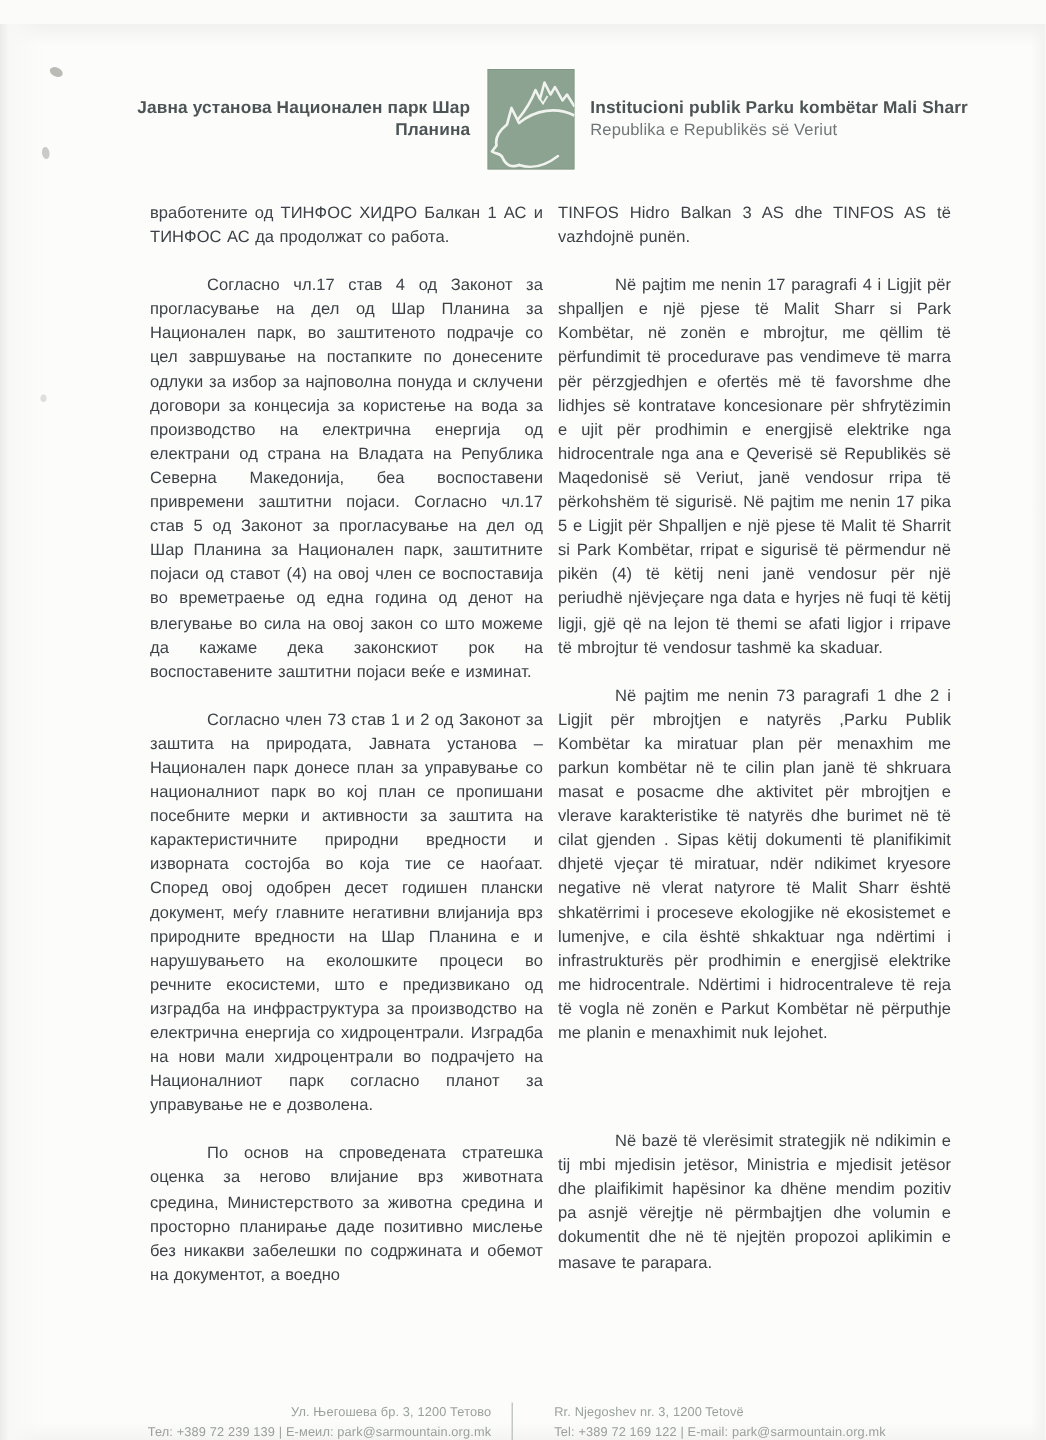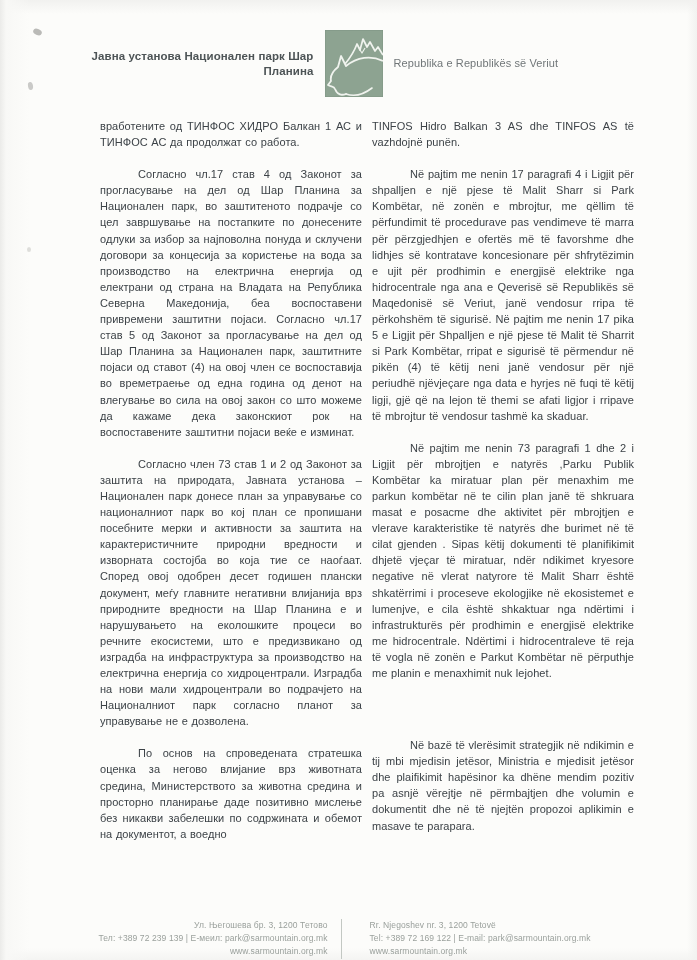--- a/index.html
+++ b/index.html
@@ -9,20 +9,21 @@
     background:#fbfbf9;
   }
   .page {
     position:absolute; inset:0;
     background:
       linear-gradient(90deg, #ebebe9 0px, #f8f8f6 6px, rgba(255,255,255,0) 30px),
       linear-gradient(180deg, #f1f1ef 0px, rgba(255,255,255,0) 14px),
       linear-gradient(270deg, #f2f2f0 0px, rgba(255,255,255,0) 10px),
       linear-gradient(0deg, #f4f4f2 0px, rgba(255,255,255,0) 12px),
       #fcfcfa;
+    margin-top: 16px;
   }
   
   .letterhead {
     position:absolute; top:30px; left:0; right:0;
     display:flex; align-items:center; gap:11px;
     padding:0 34px 0 44px;
   }
   .lh-block { flex:1 1 0; }
   .lh-left  { text-align:right; }
   .lh-right { text-align:left; }
@@ -85,20 +86,21 @@
         <path d="M35 20 L37 23 L40 18" fill="none" stroke="#f0f3ee" stroke-width="1.2"></path>
 
         <path d="M21 36 C32 27 46 25 58 31" fill="none" stroke="#f0f3ee" stroke-width="1.8"></path>
 
         <path d="M21 36 L16 26 L13 37 C8 41 5 46 6 51 L3 55 C6 57 9 56 10 59 C12 64 16 66 21 64" fill="none" stroke="#f0f3ee" stroke-width="1.8" stroke-linejoin="round" stroke-linecap="round"></path>
 
         <path d="M21 64 C30 67 38 65 47 58" fill="none" stroke="#f0f3ee" stroke-width="1.6" stroke-linecap="round"></path>
       </svg>
     </div>
     <div class="lh-block lh-right">
+      <div class="lh-title">Institucioni publik Parku kombëtar Mali Sharr</div>
       <div class="lh-sub">Republika e Republikës së Veriut</div>
     </div>
   </div>
 
   <div class="columns">
     <div class="col">
       <p>вработените од ТИНФОС ХИДРО Балкан 1 АС и ТИНФОС АС да продолжат со работа.</p>
       <p class="indent">Согласно чл.17 став 4 од Законот за прогласување на дел од Шар Планина за Национален парк, во заштитеното подрачје со цел завршување на постапките по донесените одлуки за избор за најповолна понуда и склучени договори за концесија за користење на вода за производство на електрична енергија од електрани од страна на Владата на Република Северна Македонија, беа воспоставени привремени заштитни појаси. Согласно чл.17 став 5 од Законот за прогласување на дел од Шар Планина за Национален парк, заштитните појаси од ставот (4) на овој член се воспоставија во времетраење од една година од денот на влегување во сила на овој закон со што можеме да кажаме дека законскиот рок на воспоставените заштитни појаси веќе е изминат.</p>
       <p class="indent">Согласно член 73 став 1 и 2 од Законот за заштита на природата, Јавната установа – Национален парк донесе план за управување со националниот парк во кој план се пропишани посебните мерки и активности за заштита на карактеристичните природни вредности и изворната состојба во која тие се наоѓаат. Според овој одобрен десет годишен плански документ, меѓу главните негативни влијанија врз природните вредности на Шар Планина е и нарушувањето на еколошките процеси во речните екосистеми, што е предизвикано од изградба на инфраструктура за производство на електрична енергија со хидроцентрали. Изградба на нови мали хидроцентрали во подрачјето на Националниот парк согласно планот за управување не е дозволена.</p>
       <p class="indent">По основ на спроведената стратешка оценка за негово влијание врз животната средина, Министерството за животна средина и просторно планирање даде позитивно мислење без никакви забелешки по содржината и обемот на документот, а воедно</p>

